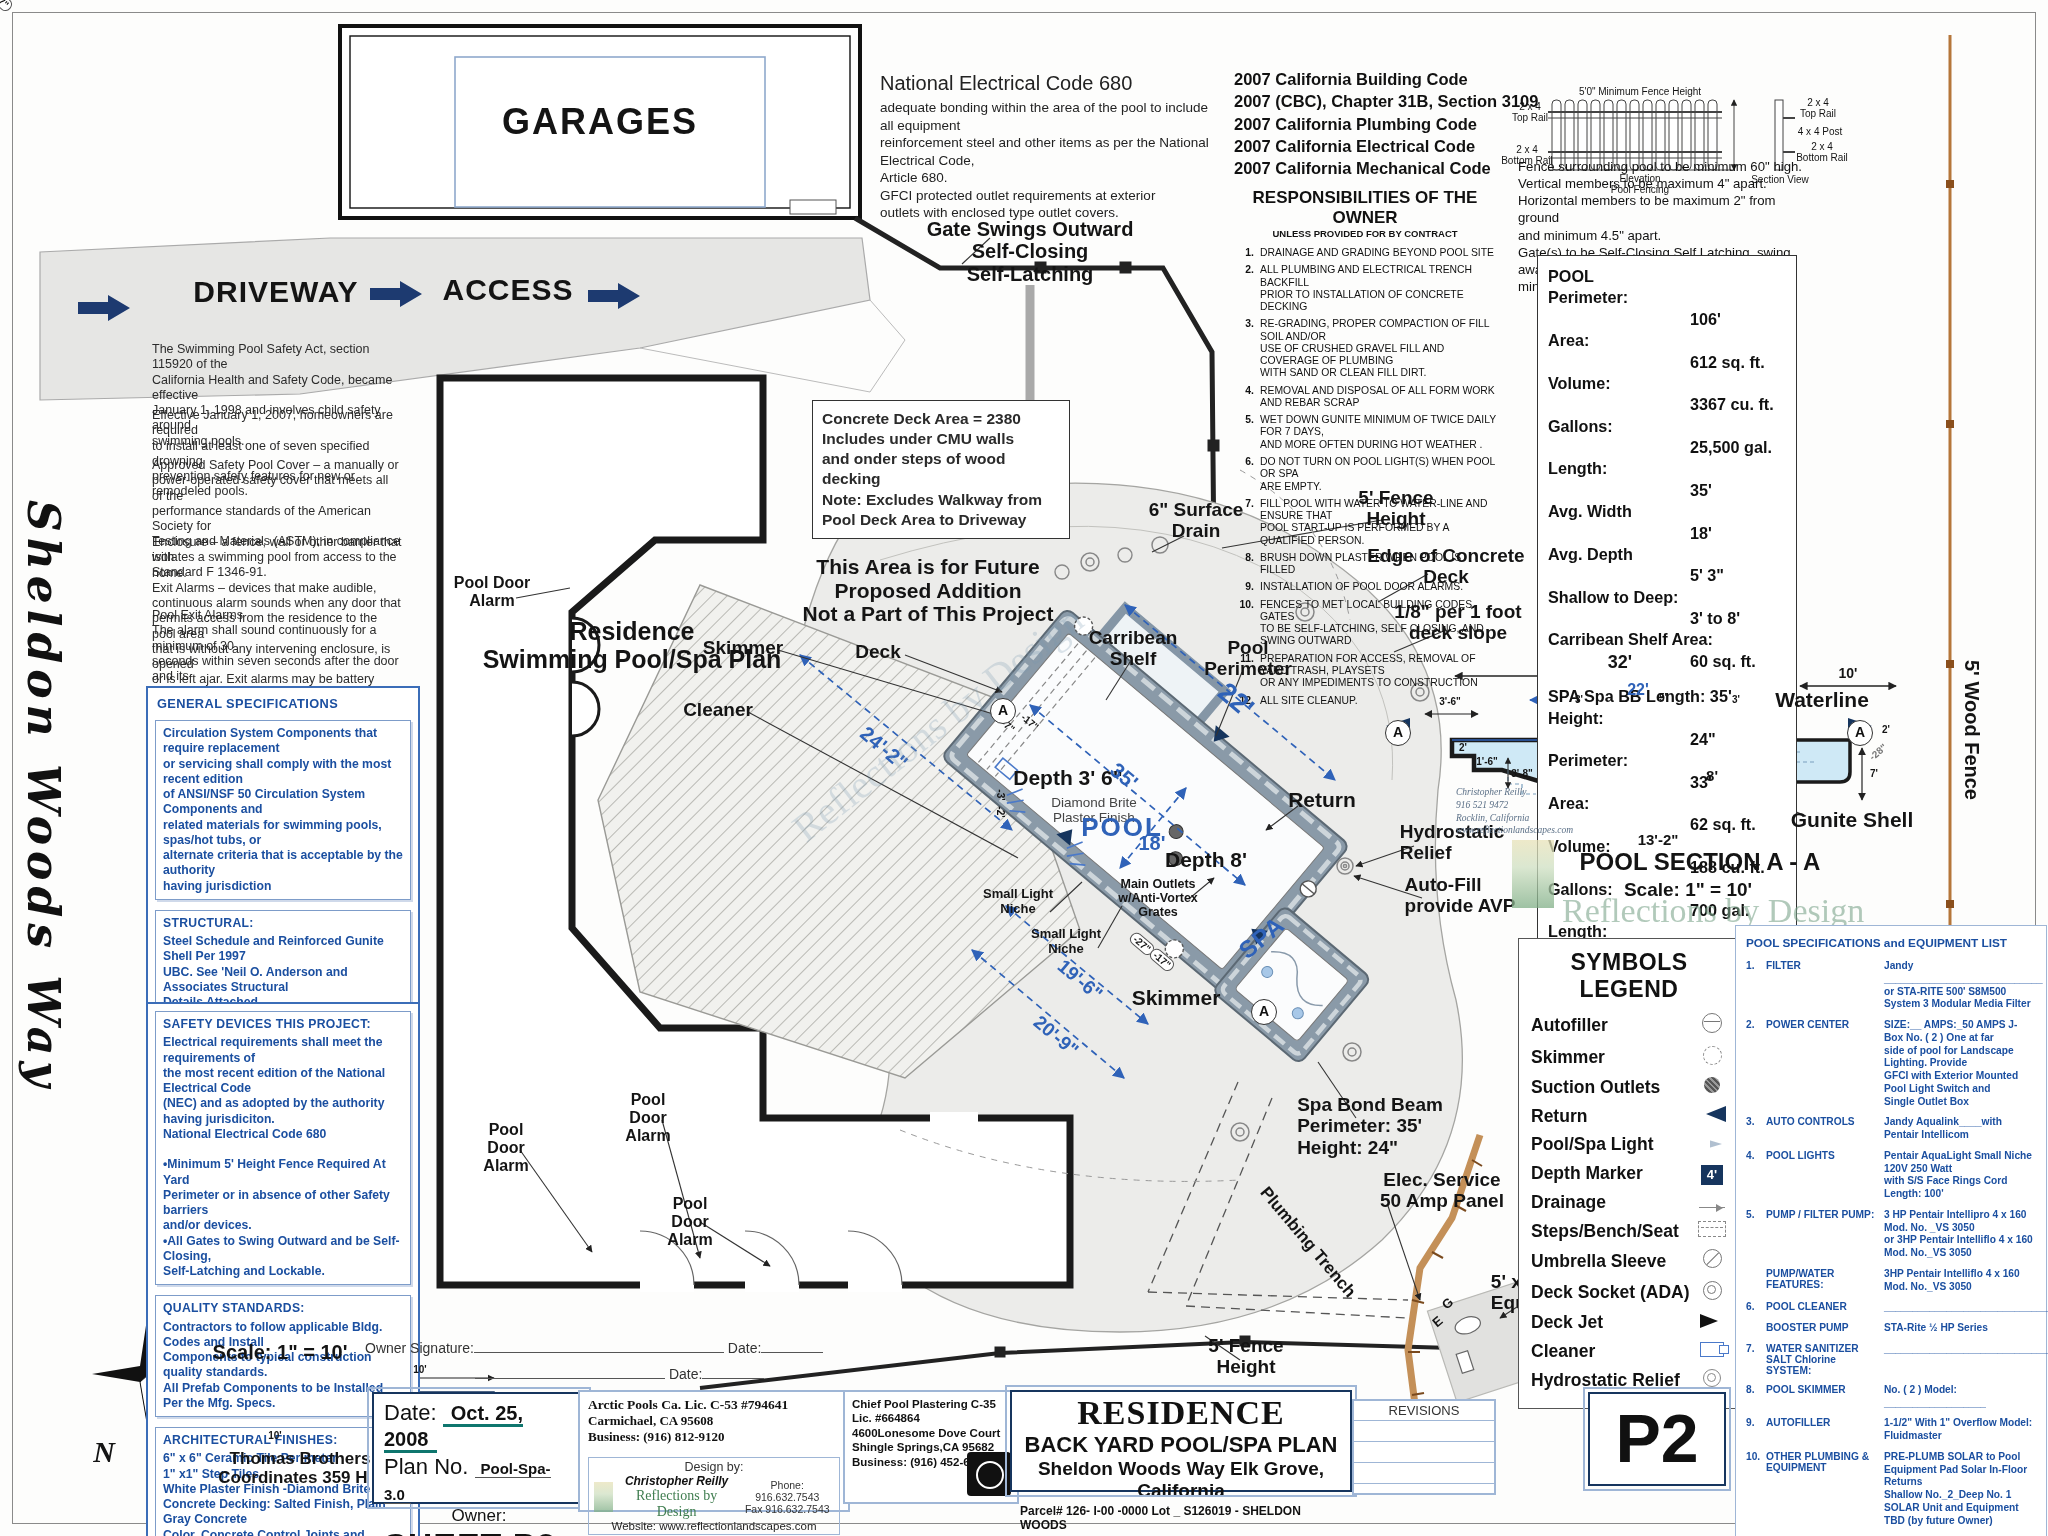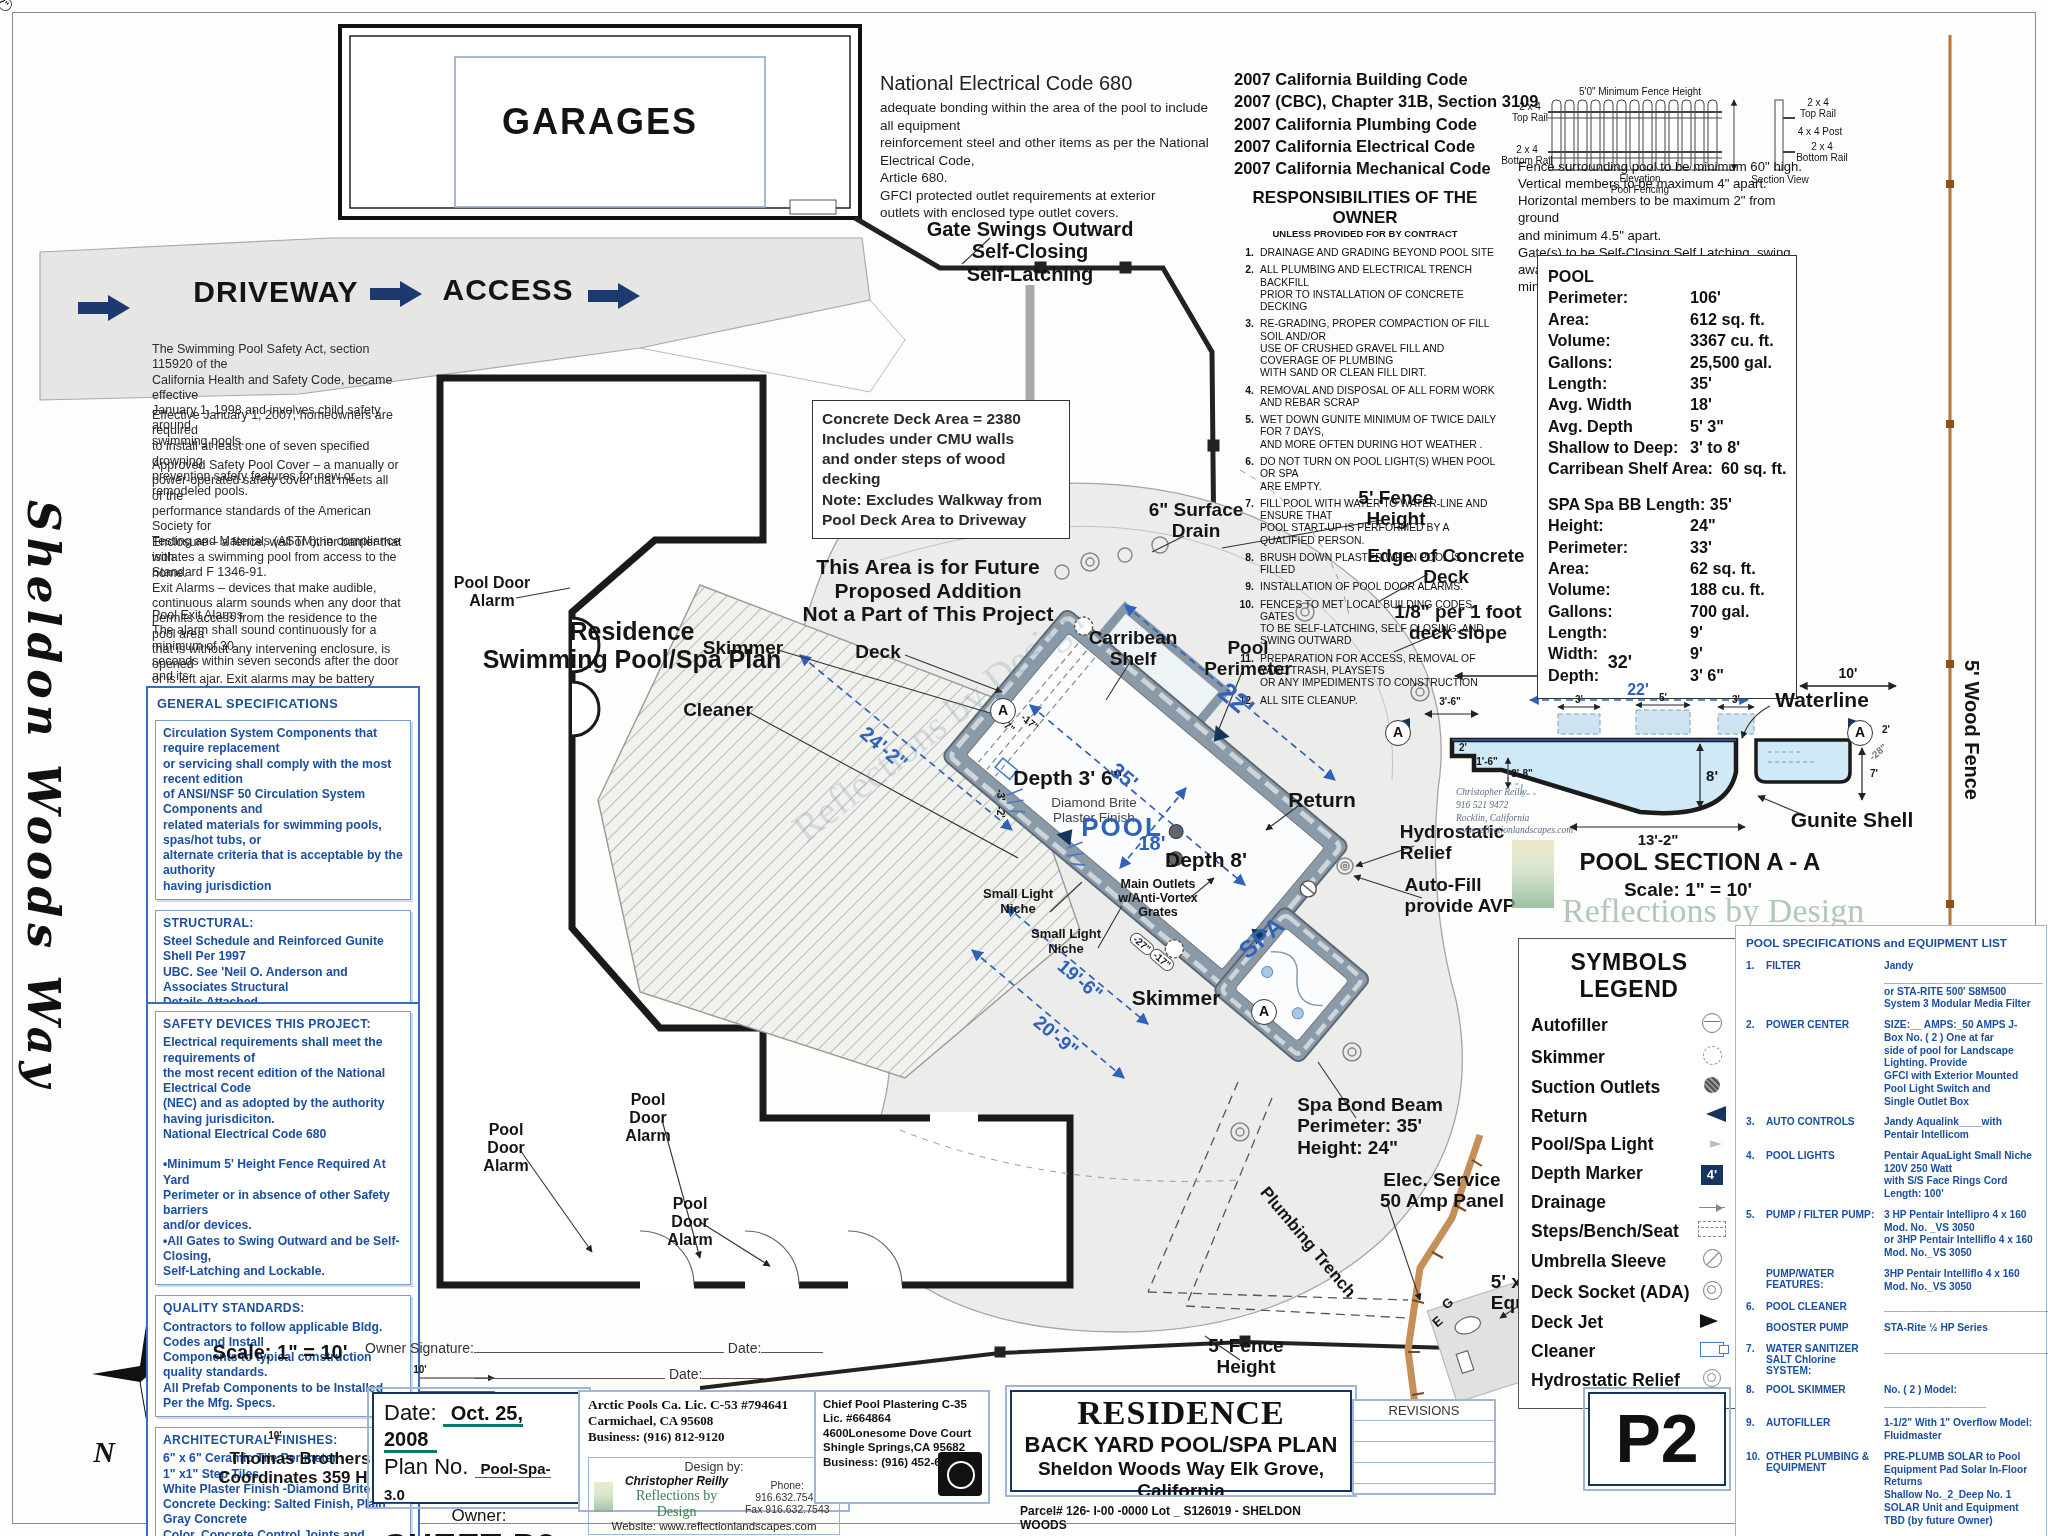--- a/index.html
+++ b/index.html
@@ -36,21 +36,21 @@
   .resp .st{font-weight:bold;font-size:9.5px;text-align:center;margin-bottom:8px;}
   .resp ol{margin:0;padding:0;list-style:none;}
   .resp li{display:flex;font-size:10.4px;line-height:1.18;margin-bottom:5px;font-weight:500;}
   .resp li .n{width:22px;flex:none;text-align:right;padding-right:6px;font-weight:bold;}
   .resp li .tx{white-space:pre-line;}
   
   .codes{position:absolute;left:1234px;top:68px;font-weight:bold;font-size:16.5px;line-height:1.35;}
   
   .pspec{position:absolute;left:1537px;top:255px;width:238px;border:1.5px solid #333;background:#fff;
          padding:10px 10px 12px;font-weight:bold;font-size:16.2px;line-height:1.32;}
-  .pspec .rw{display:flex;} .pspec .rw .k{flex:none;} .pspec .rw .v{margin-left:auto;padding-left:8px;text-align:left;min-width:96px;}
+  .pspec .rw{display:flex;flex-direction:column;} .pspec .rw .k{flex:none;} .pspec .rw .v{margin-left:auto;padding-left:8px;text-align:left;min-width:96px;}
   .pspec .gap{height:14px;}
   
   .legend{position:absolute;left:1518px;top:938px;width:196px;border:1.5px solid #555;background:#fff;padding:10px 12px 8px;}
   .legend .t{font-weight:bold;font-size:23px;text-align:center;margin-bottom:10px;letter-spacing:.5px;}
   .legend .row{display:flex;align-items:center;margin-bottom:7.5px;}
   .legend .row .lab{font-weight:bold;font-size:17.5px;flex:1;}
   .glyph{flex:none;width:30px;text-align:center;font-size:18px;color:#555;}
   .g-autofiller{display:inline-block;width:18px;height:18px;border:1.6px solid #777;border-radius:50%;position:relative;}
   .g-autofiller::before{content:"";position:absolute;left:1px;right:1px;top:7px;border-top:1.6px solid #777;}
   .g-skimmer{display:inline-block;width:17px;height:17px;border:1.6px dashed #888;border-radius:50%;}
@@ -970,21 +970,21 @@
         </span>
         <span style="font-size:10.5px;color:#333;margin-left:auto;">
           <div>Phone: 916.632.7543</div>
           <div>Fax  916.632.7543</div>
         </span>
       </div>
       <div style="font-size:11.5px;color:#222;">Website: www.reflectionlandscapes.com</div>
     </div>
   </div>
 
-  <div class="tbox" style="left:814px;top:1390px;width:158px;height:100px;padding:5px 7px;">
+  <div class="tbox" style="left:843px;top:1390px;width:158px;height:100px;padding:5px 7px;">
     <div style="font-weight:bold;font-size:11.5px;line-height:1.25;">
       <div>Chief Pool Plastering   C-35 Lic. #664864</div>
       <div>4600Lonesome Dove Court</div>
       <div>Shingle Springs,CA 95682</div>
       <div>Business: (916) 452-6550</div>
     </div>
     <div style="position:absolute;right:6px;bottom:6px;width:44px;height:44px;background:#111;border-radius:4px;">
       <div style="position:absolute;left:9px;top:9px;width:24px;height:24px;border:2px solid #fff;border-radius:50%;"></div>
     </div>
   </div>

